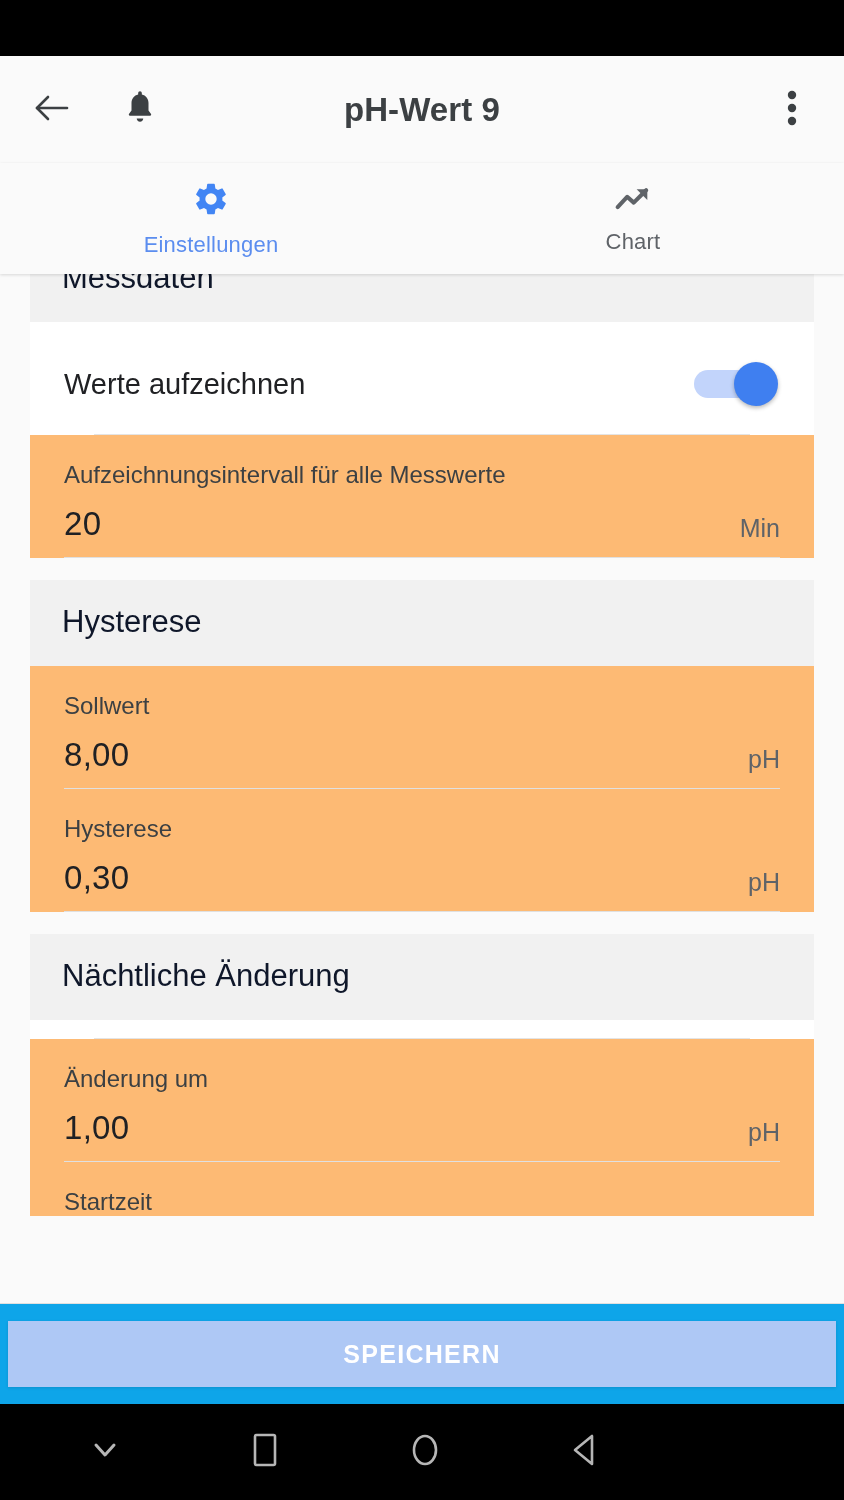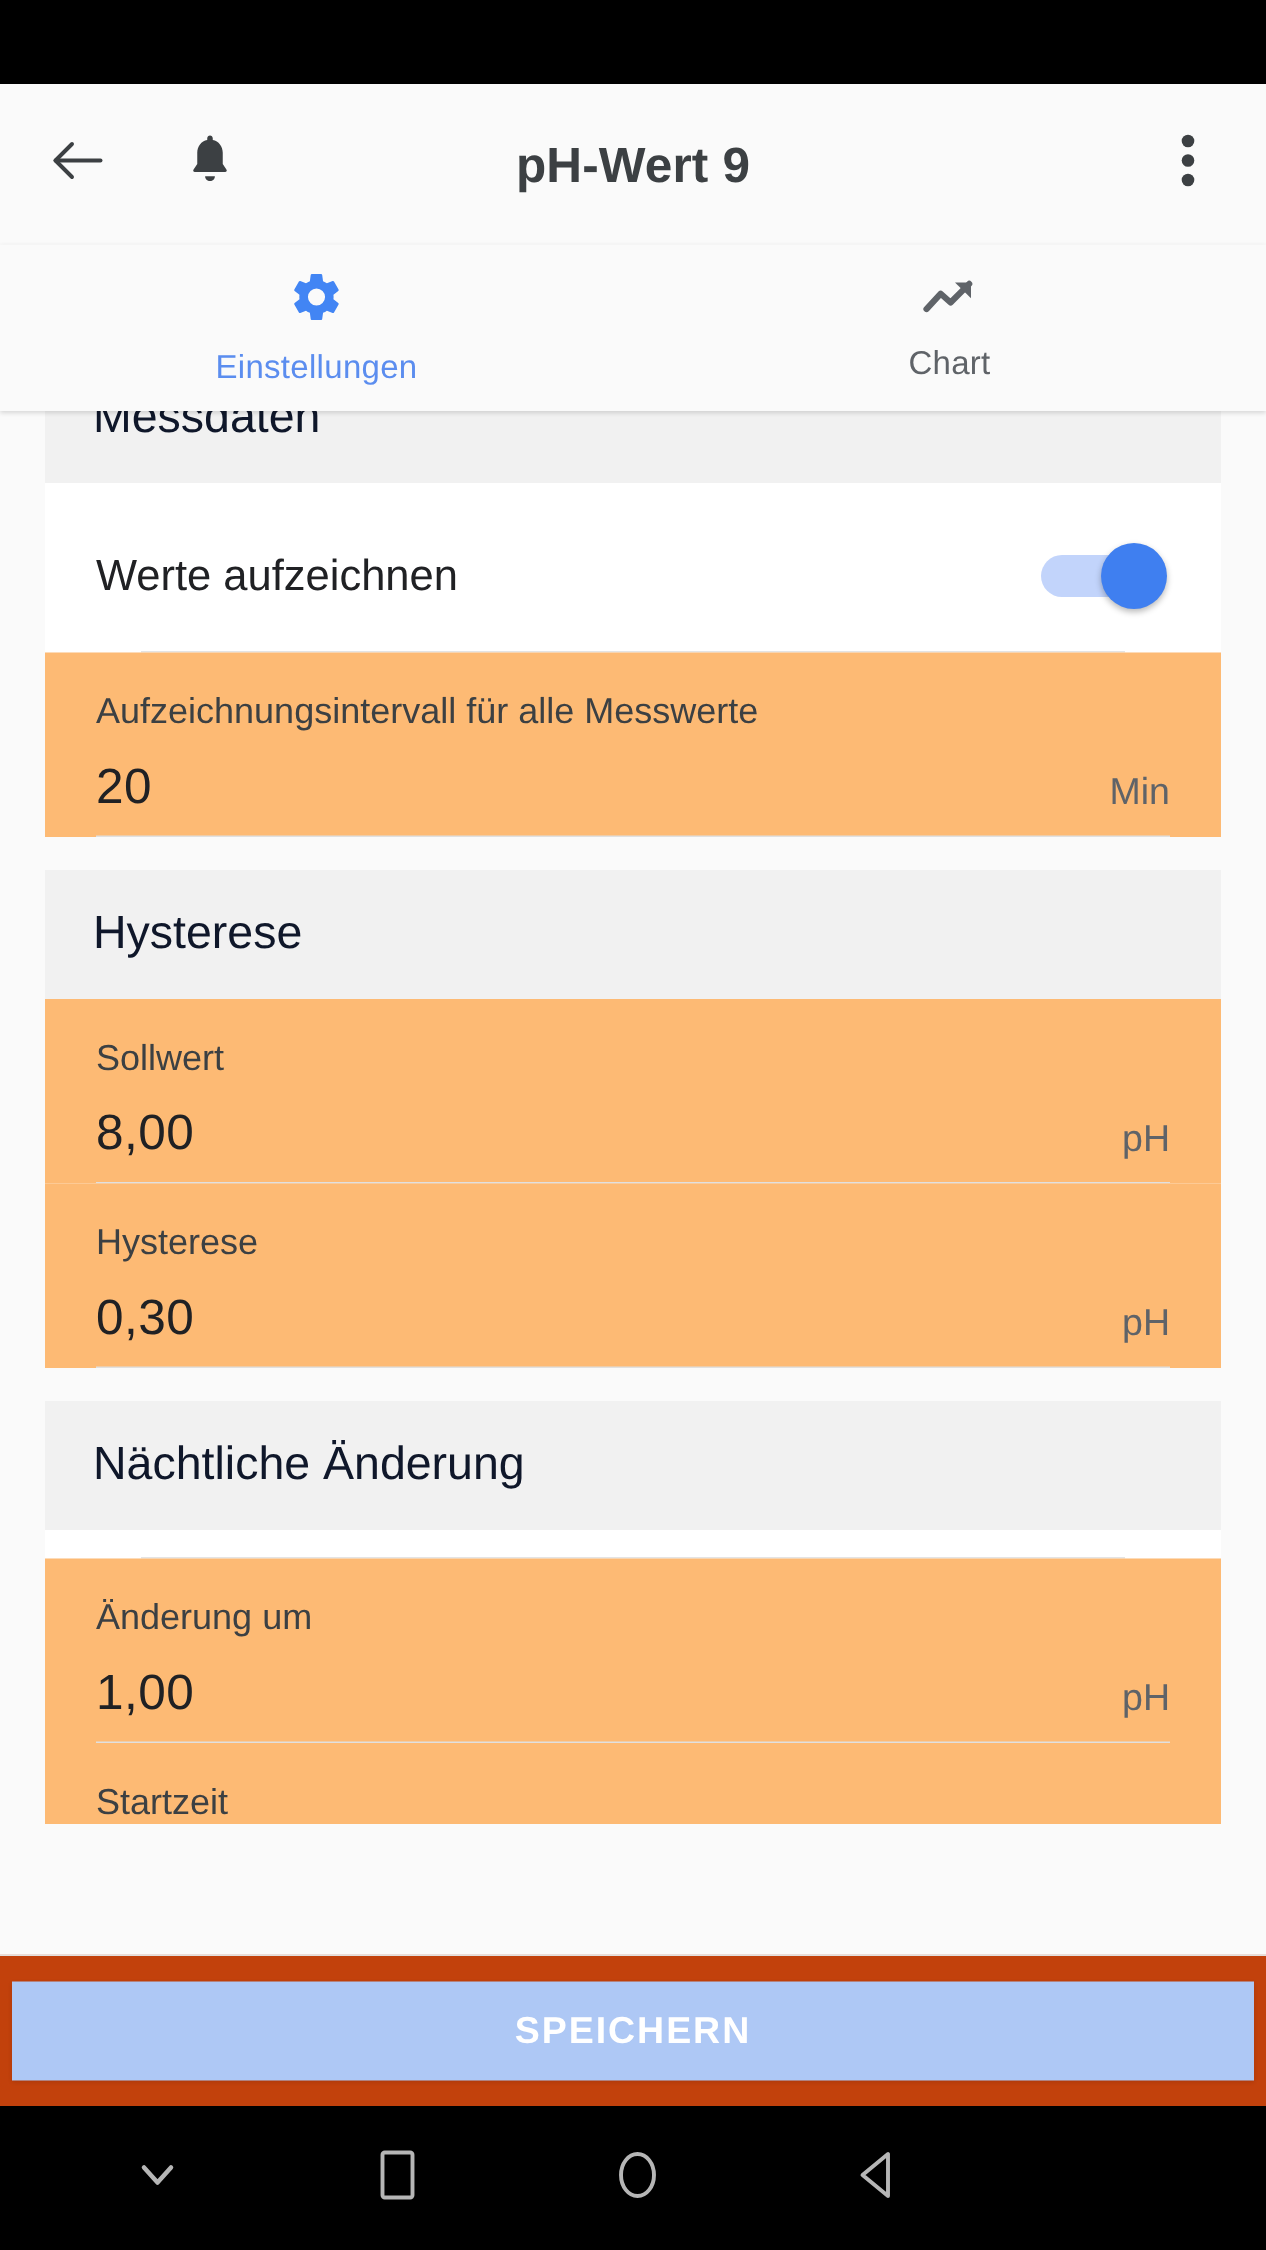--- a/index.html
+++ b/index.html
@@ -100,21 +100,21 @@
   }
   .field-value { font-size:33px; color:#202124; letter-spacing:.3px; }
   .field-suffix { font-size:25px; color:#5f6368; }
   .field-underline { height:1px; background:#e0e0e0; }
 
   .spacer-sm { height:18px; background:#fff; margin:0 30px; }
   .spacer-gap { height:22px; background:#fafafa; }
 
   
   .save-bar {
-    flex:0 0 101px; background:#c2410c;
+    flex:0 0 101px; background:#0ea5e9;
     border-top:1px solid #e0e0e0;
     display:flex; align-items:center; justify-content:center;
     padding:16px 8px;
   }
   .save-button {
     width:828px; height:66px; background:#aec8f5; border:none;
     color:#ffffff; font-size:25px; font-weight:600; letter-spacing:1.3px;
     font-family:"Liberation Sans", sans-serif; cursor:pointer;
     display:flex; align-items:center; justify-content:center;
     box-shadow:0 1px 3px rgba(0,0,0,.12);

